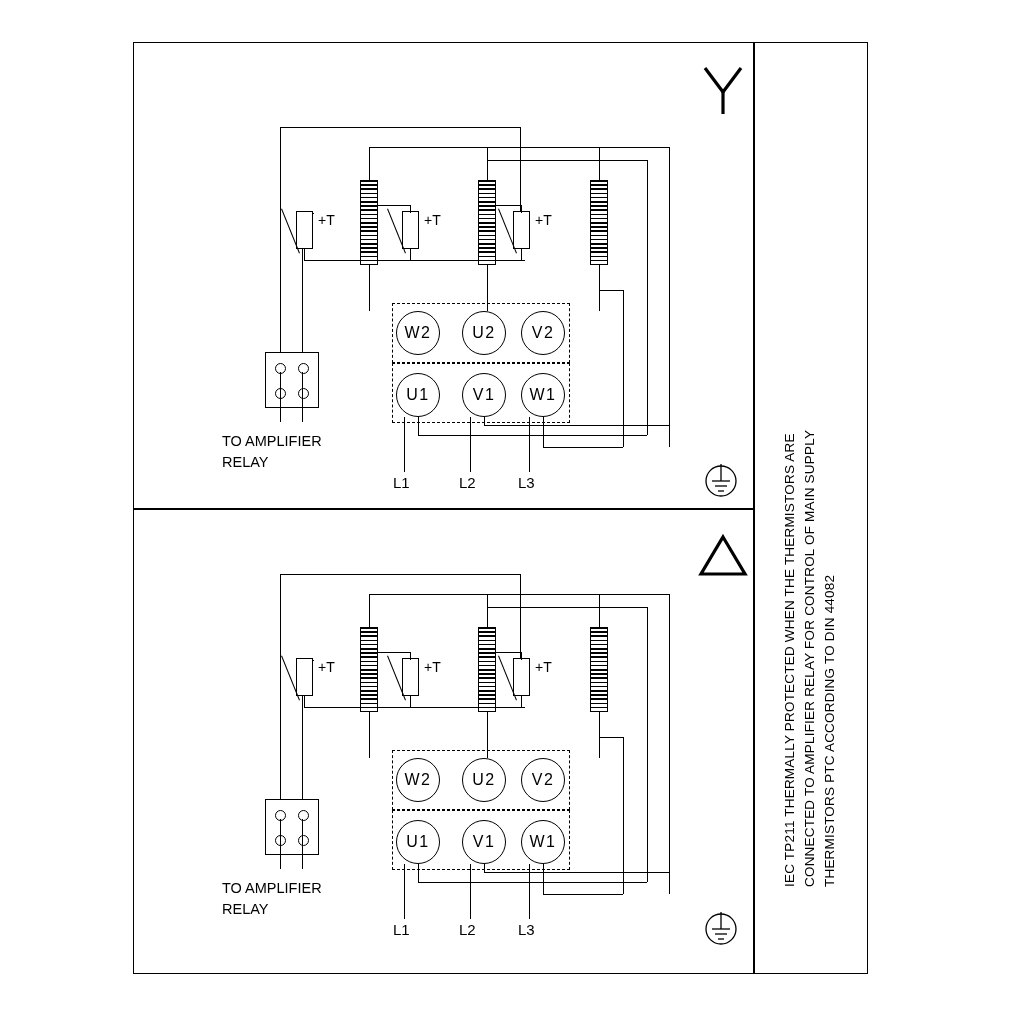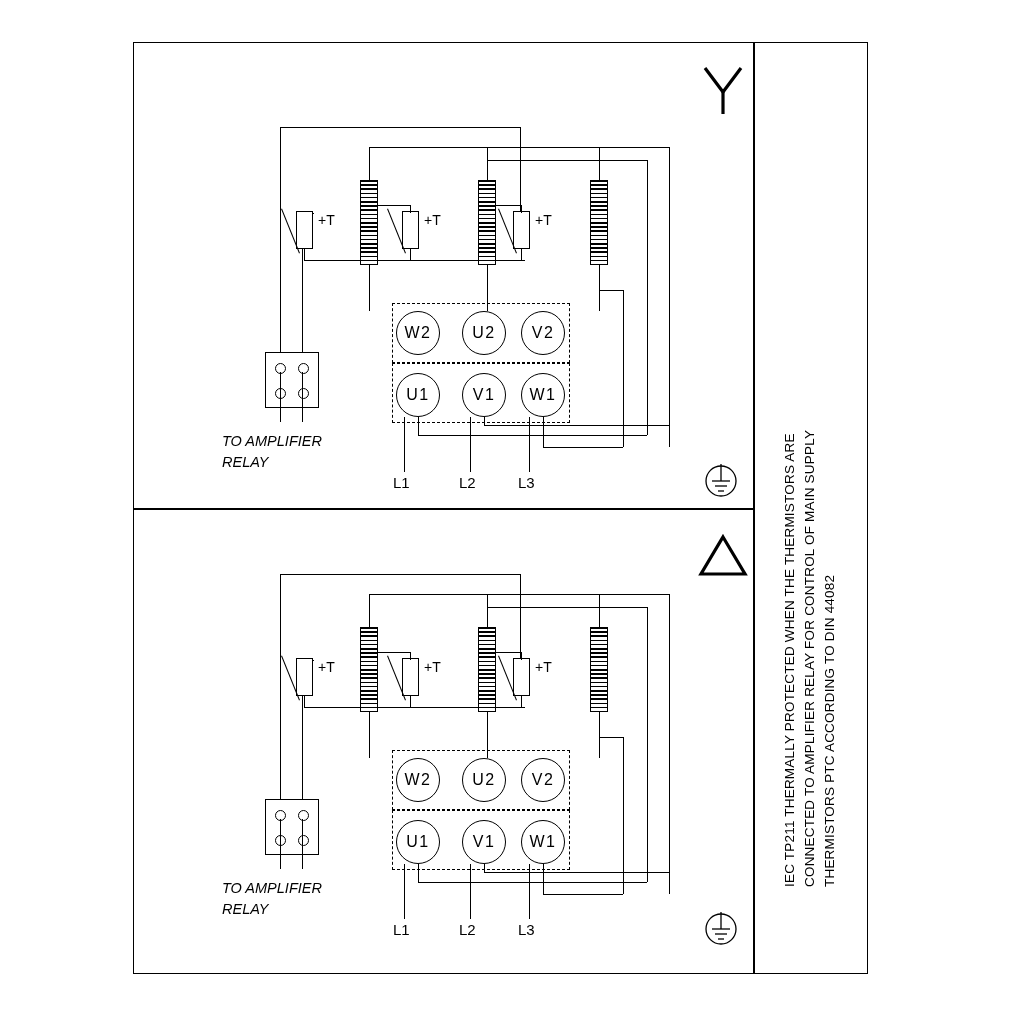--- a/index.html
+++ b/index.html
@@ -114,21 +114,20 @@
     height: 11px;
     border: 1.2px solid #000;
     border-radius: 50%;
     box-sizing: border-box;
     background: #fff;
   }
   .label {
     position: absolute;
     font-size: 14.5px;
     white-space: nowrap;
-    font-style: italic;
   }
   .phase-label {
     position: absolute;
     font-size: 15px;
   }
   .sym {
     position: absolute;
   }
   .sidetext {
     position: absolute;

